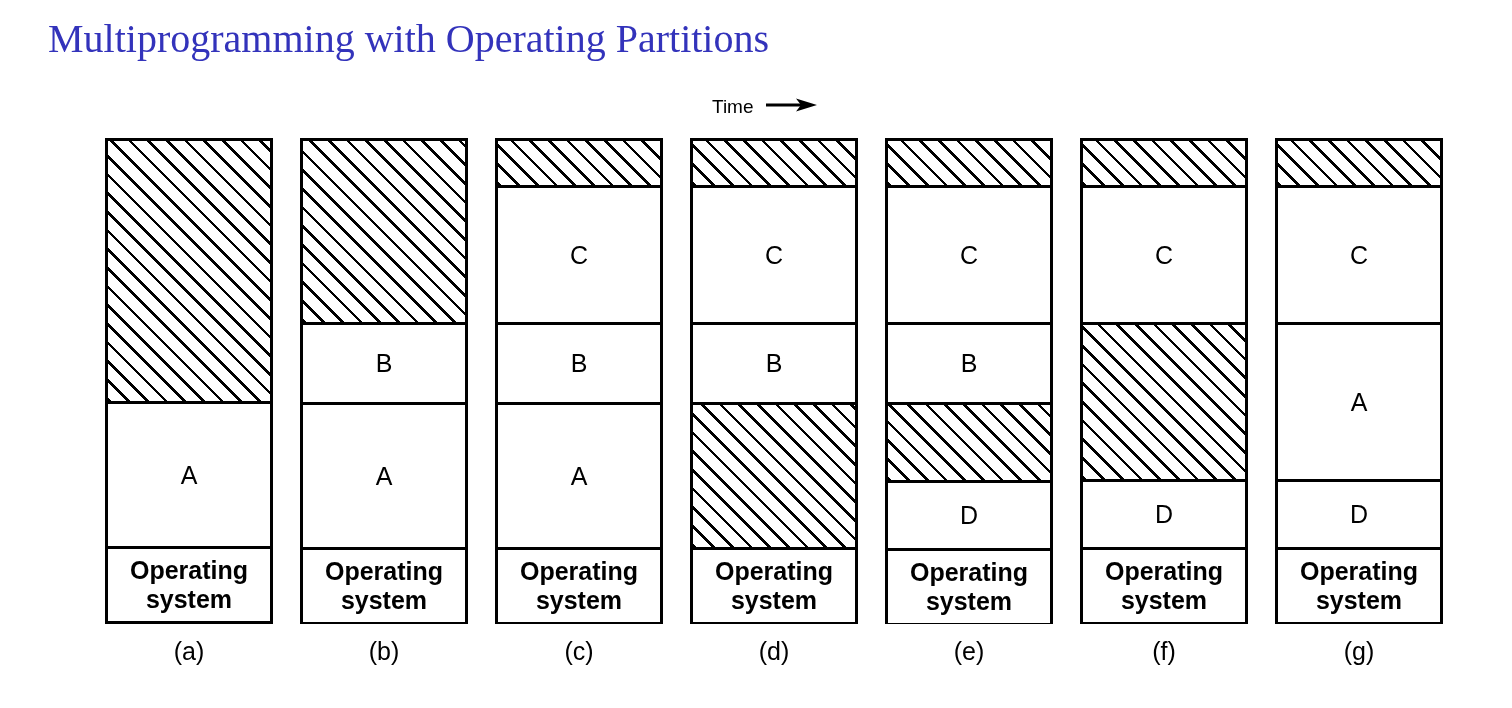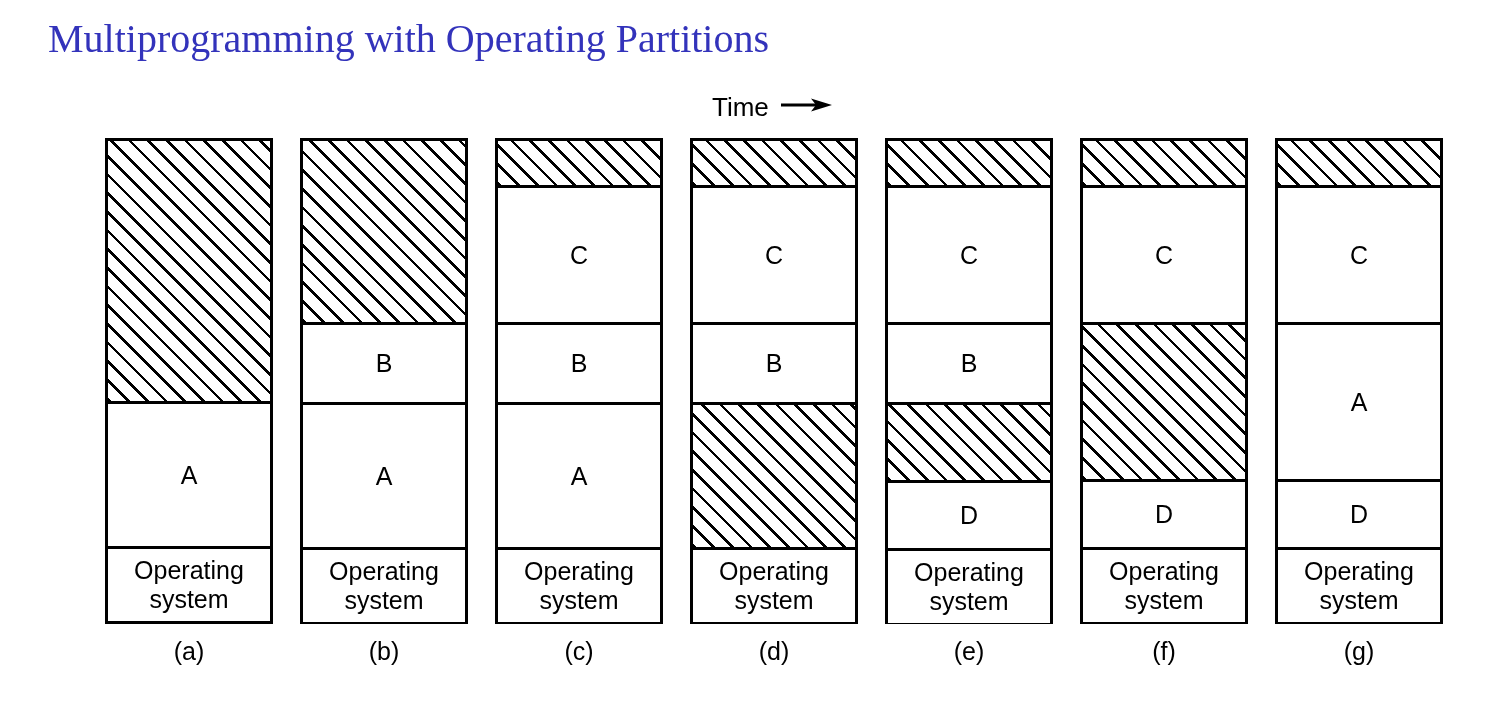--- a/index.html
+++ b/index.html
@@ -34,21 +34,21 @@
     position: absolute;
     left: 712px;
     top: 92px;
     display: flex;
     align-items: center;
     gap: 12px;
     height: 30px;
   }
   #time-axis .time-label {
     font-family: "Liberation Sans", sans-serif;
-    font-size: 26px;
+    font-size: 19px;
     color: #000000;
     line-height: 30px;
   }
   #time-axis .time-arrow {
     display: block;
   }
 
   
   #diagram {
     position: absolute;
@@ -84,20 +84,21 @@
     box-sizing: border-box;
     border-bottom: 3px solid #000000;
     display: flex;
     align-items: center;
     justify-content: center;
     background: #ffffff;
     overflow: hidden;
   }
   .mem-block:last-child {
     border-bottom: none;
+    font-weight: bold;
   }
 
   .mem-block .block-label {
     font-family: "Liberation Sans", sans-serif;
     font-size: 25px;
     color: #000000;
     text-align: center;
     line-height: 29px;
     position: relative;
     z-index: 2;

